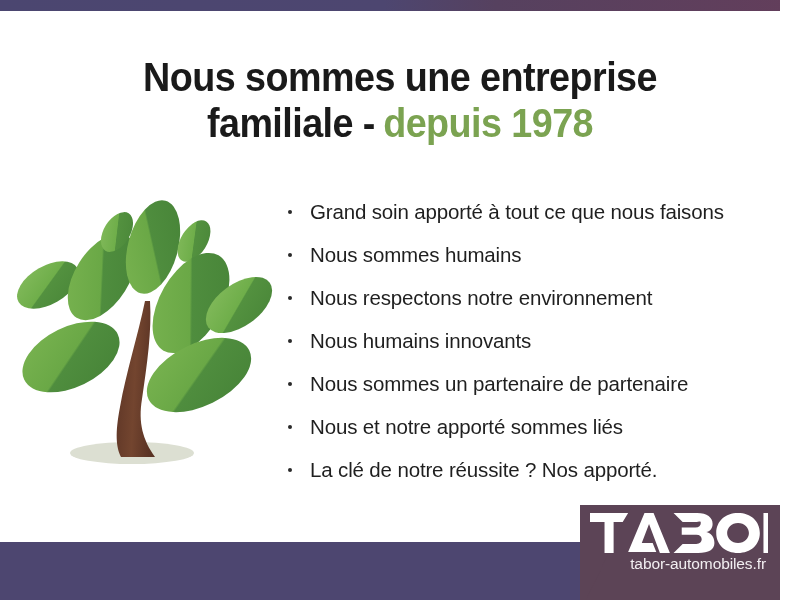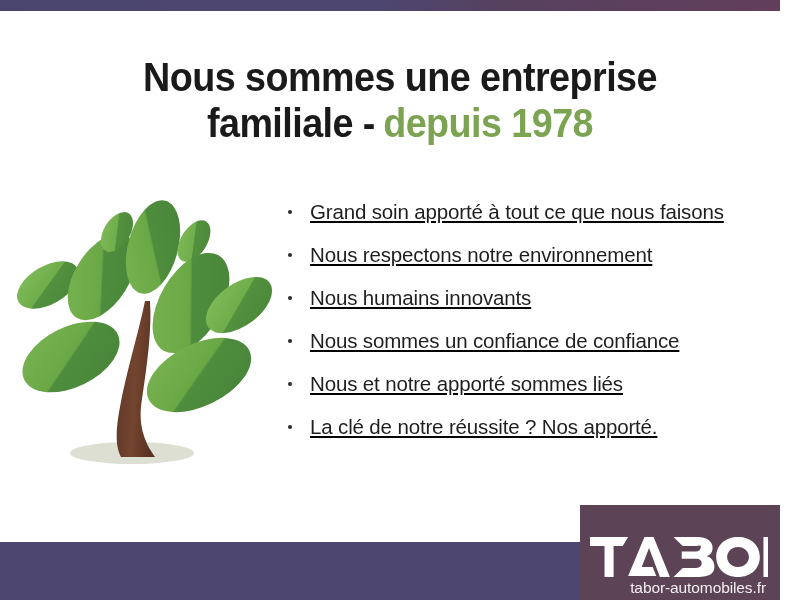--- a/index.html
+++ b/index.html
@@ -52,21 +52,20 @@
 
   
   .bullet-list {
     position: absolute;
     left: 283px;
     top: 190px;
     width: 500px;
     margin: 0;
     padding: 0;
     list-style: none;
-    text-decoration: underline;
   }
   .bullet-list li {
     position: relative;
     padding-left: 27px;
     height: 43px;
     line-height: 43px;
     font-size: 20.5px;
     color: #1f1f1f;
     white-space: nowrap;
     letter-spacing: -0.15px;
@@ -114,21 +113,21 @@
     bottom: 0;
     width: 200px;
     height: 95px;
     background: #5c4456;
   }
 
   
   .logo-block {
     position: absolute;
     right: 12px;
-    bottom: 4px;
+    bottom: 28px;
     width: 196px;
     text-align: right;
   }
   .logo-mark { display: block; margin-left: auto; }
   .logo-url {
     display: block;
     margin-top: 2px;
     font-size: 15.5px;
     color: #f2eef1;
     letter-spacing: -0.1px;
@@ -196,29 +195,33 @@
     </svg>
   </div>
 
   <ul class="bullet-list">
     <li>
       <span class="bullet-dot"></span>
       <span>Grand soin apporté à tout ce que nous faisons</span>
     </li>
     <li>
       <span class="bullet-dot"></span>
+      <span>Nous sommes humains</span>
+    </li>
+    <li>
+      <span class="bullet-dot"></span>
       <span>Nous respectons notre environnement</span>
     </li>
     <li>
       <span class="bullet-dot"></span>
       <span>Nous humains innovants</span>
     </li>
     <li>
       <span class="bullet-dot"></span>
-      <span>Nous sommes un confiance de confiance</span>
+      <span>Nous sommes un partenaire de partenaire</span>
     </li>
     <li>
       <span class="bullet-dot"></span>
       <span>Nous et notre apporté sommes liés</span>
     </li>
     <li>
       <span class="bullet-dot"></span>
       <span>La clé de notre réussite ? Nos apporté.</span>
     </li>
   </ul>

